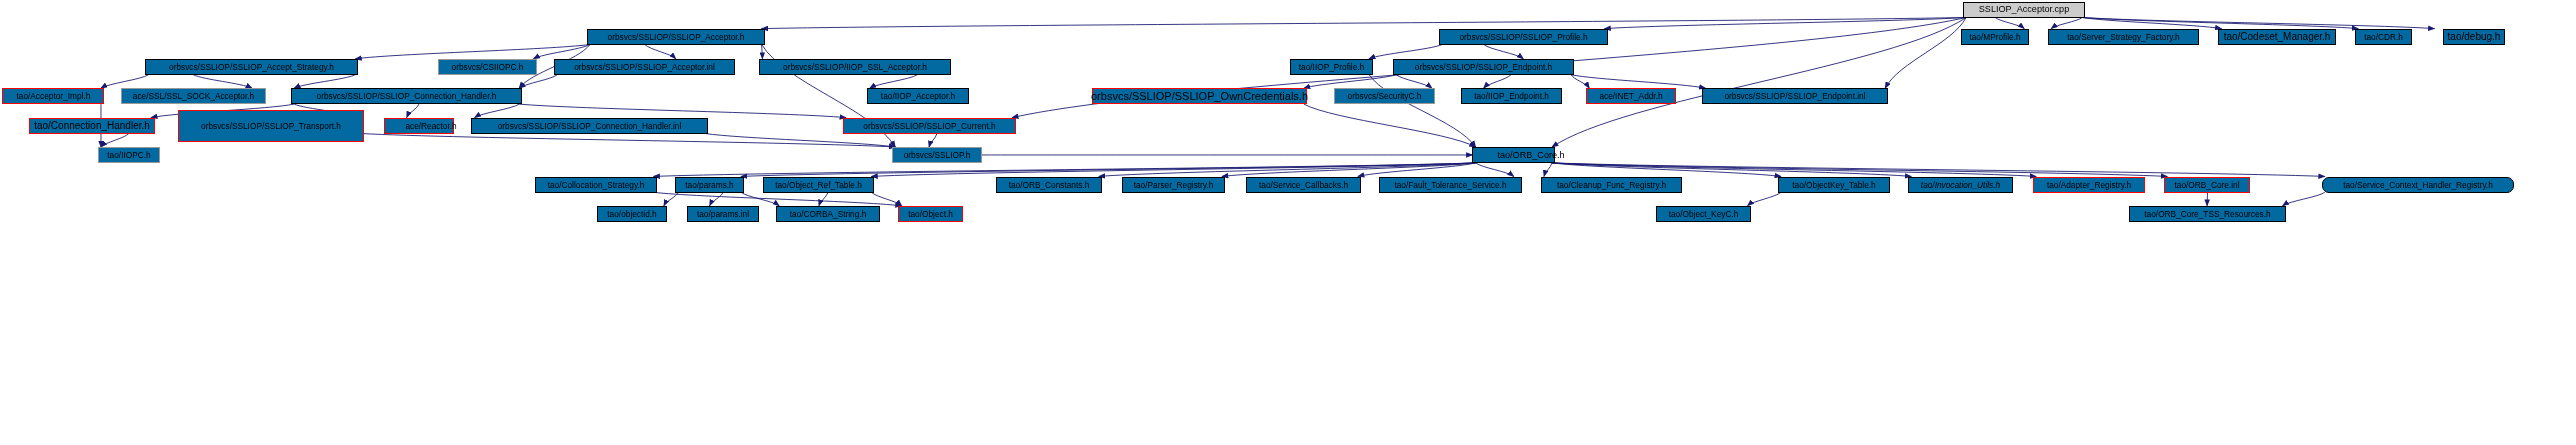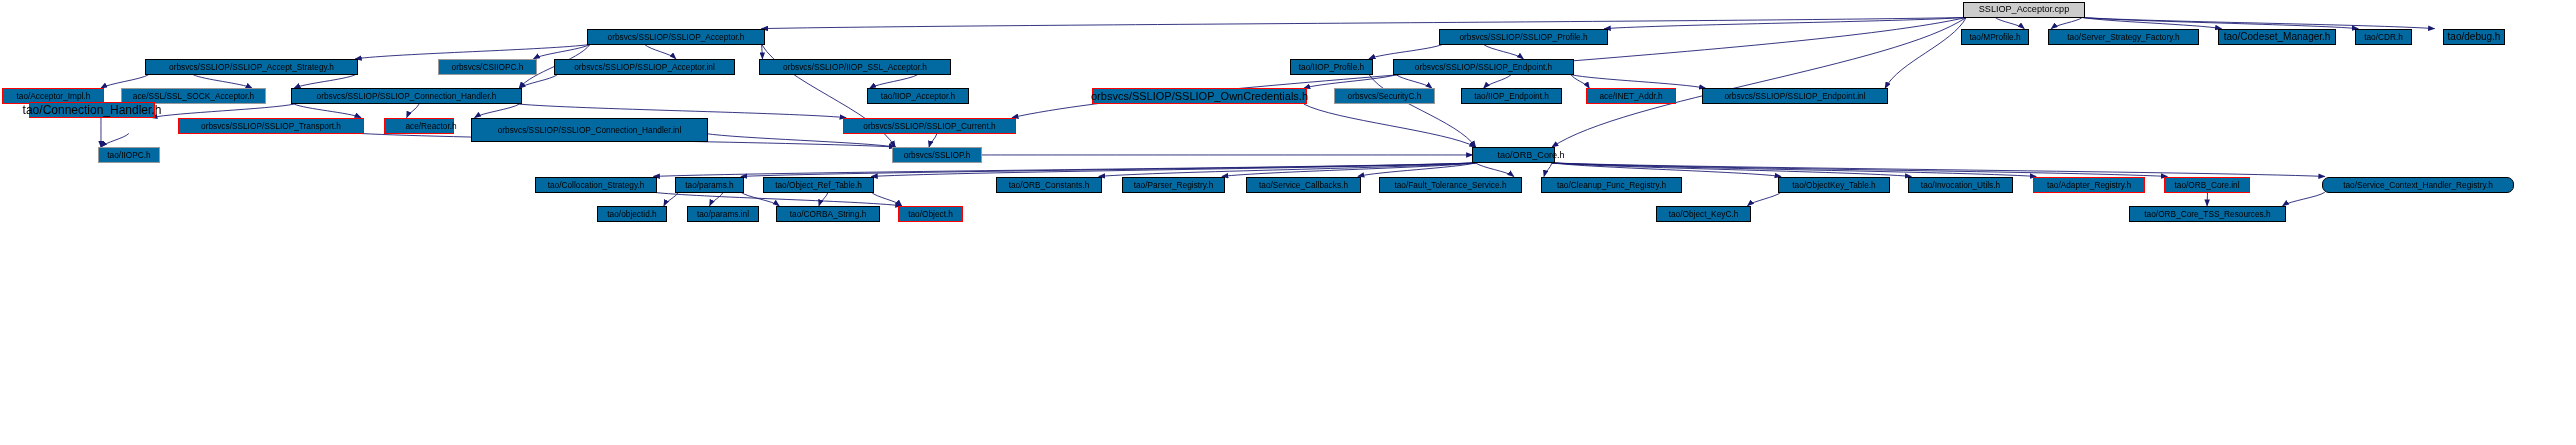--- a/index.html
+++ b/index.html
@@ -152,30 +152,30 @@
     </div>
     <div class="node" style="left: 1461px; top: 88px; width: 101px; height: 16px; font-size: 8.3px;">
       <span>tao/IIOP_Endpoint.h</span>
     </div>
     <div class="node red" style="left: 1586px; top: 88px; width: 90px; height: 16px; font-size: 8.3px;">
       <span>ace/INET_Addr.h</span>
     </div>
     <div class="node" style="left: 1702px; top: 88px; width: 186px; height: 16px; font-size: 8.3px;">
       <span>orbsvcs/SSLIOP/SSLIOP_Endpoint.inl</span>
     </div>
-    <div class="node red" style="left: 29px; top: 102px; width: 126px; height: 16px; font-size: 12px;">
+    <div class="node red" style="left: 29px; top: 118px; width: 126px; height: 16px; font-size: 10px;">
       <span>tao/Connection_Handler.h</span>
     </div>
-    <div class="node red" style="left: 178px; top: 118px; width: 186px; height: 16px; font-size: 8.3px;">
+    <div class="node red" style="left: 178px; top: 110px; width: 186px; height: 32px; font-size: 8.3px;">
       <span>orbsvcs/SSLIOP/SSLIOP_Transport.h</span>
     </div>
     <div class="node red" style="left: 384px; top: 118px; width: 70px; height: 16px; font-size: 8.3px; padding-left: 24px;">
       <span>ace/Reactor.h</span>
     </div>
-    <div class="node" style="left: 471px; top: 118px; width: 237px; height: 24px; font-size: 8.3px;">
+    <div class="node" style="left: 471px; top: 118px; width: 237px; height: 16px; font-size: 8.3px;">
       <span>orbsvcs/SSLIOP/SSLIOP_Connection_Handler.inl</span>
     </div>
     <div class="node red" style="left: 843px; top: 118px; width: 173px; height: 16px; font-size: 8.3px;">
       <span>orbsvcs/SSLIOP/SSLIOP_Current.h</span>
     </div>
     <div class="node grey" style="left: 98px; top: 147px; width: 62px; height: 16px; font-size: 8.3px;">
       <span>tao/IIOPC.h</span>
     </div>
     <div class="node grey" style="left: 892px; top: 147px; width: 90px; height: 16px; font-size: 8.3px;">
       <span>orbsvcs/SSLIOP.h</span>
@@ -203,21 +203,21 @@
     </div>
     <div class="node" style="left: 1379px; top: 177px; width: 143px; height: 16px; font-size: 8.3px;">
       <span>tao/Fault_Tolerance_Service.h</span>
     </div>
     <div class="node" style="left: 1541px; top: 177px; width: 141px; height: 16px; font-size: 8.3px;">
       <span>tao/Cleanup_Func_Registry.h</span>
     </div>
     <div class="node" style="left: 1778px; top: 177px; width: 112px; height: 16px; font-size: 8.3px;">
       <span>tao/ObjectKey_Table.h</span>
     </div>
-    <div class="node" style="left: 1908px; top: 177px; width: 105px; height: 16px; font-size: 8.3px;">
+    <div class="node" style="left: 1908px; top: 177px; width: 105px; height: 16px; font-size: 8.3px; font-style: italic;">
       <span>tao/Invocation_Utils.h</span>
     </div>
     <div class="node red" style="left: 2033px; top: 177px; width: 112px; height: 16px; font-size: 8.3px;">
       <span>tao/Adapter_Registry.h</span>
     </div>
     <div class="node red" style="left: 2164px; top: 177px; width: 86px; height: 16px; font-size: 8.3px;">
       <span>tao/ORB_Core.inl</span>
     </div>
     <div class="node" style="left: 2322px; top: 177px; width: 192px; height: 16px; font-size: 8.3px; border-radius: 7px;">
       <span>tao/Service_Context_Handler_Registry.h</span>

